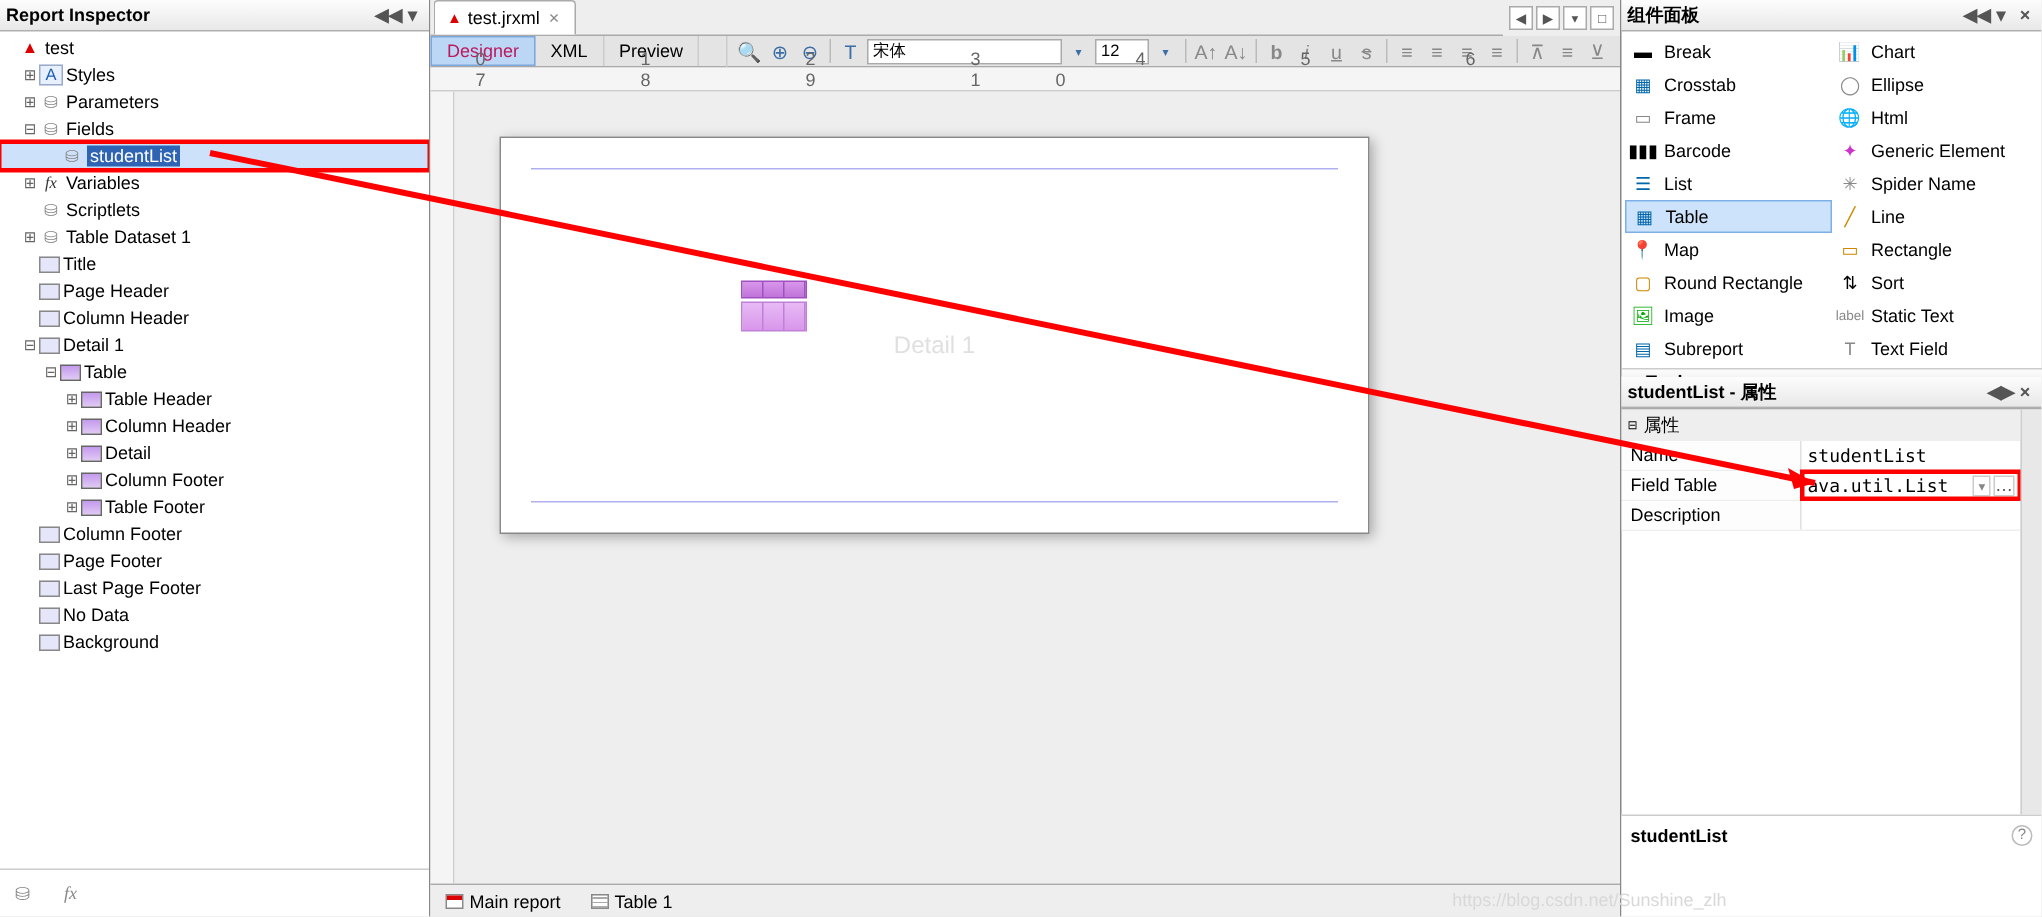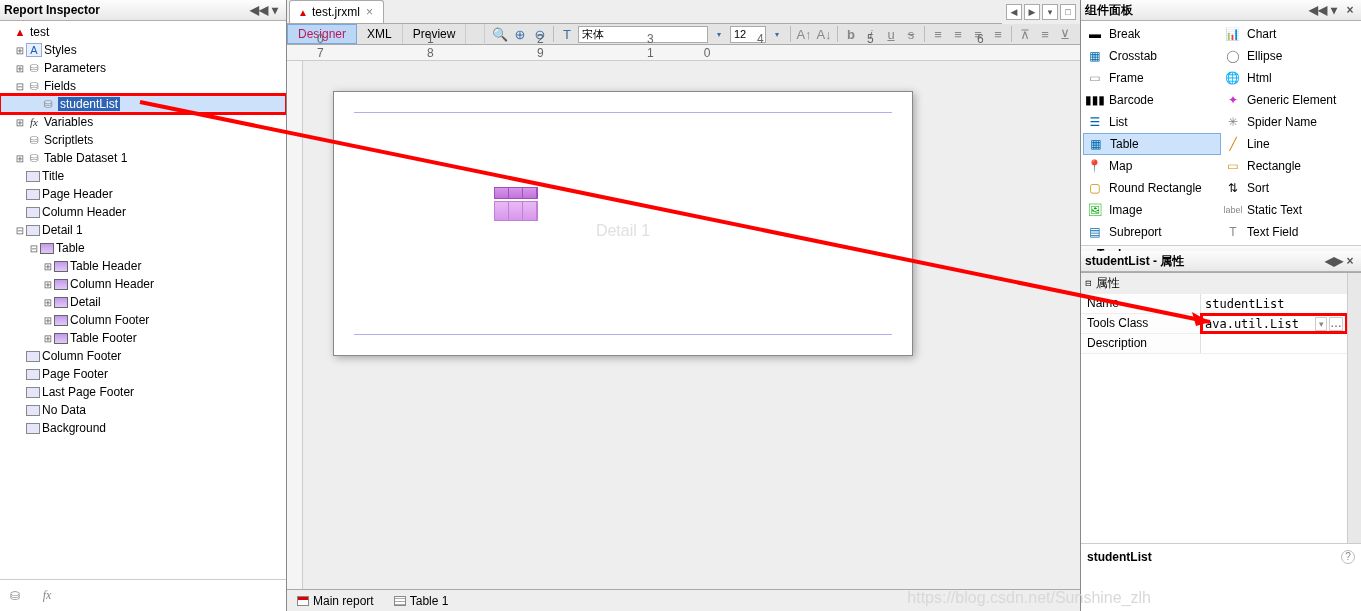--- a/index.html
+++ b/index.html
@@ -76,21 +76,21 @@
 .prop-row .v{flex:1;padding:2px 4px;display:flex;align-items:center}
 .prop-row .v input{border:none;width:100%;font-size:12px;font-family:monospace;outline:none}
 .prop-row.hl .v{outline:3px solid #f00;outline-offset:-2px}
 .prop-row .v .dd{width:14px;text-align:center;color:#888;cursor:pointer;border:1px solid #ccc;height:14px;line-height:12px;font-size:9px}
 .prop-row .v .dots{width:14px;text-align:center;cursor:pointer;border:1px solid #ccc;height:14px;line-height:10px;font-size:12px;margin-left:2px;color:#555}
 .prop-row .v.gray{color:#999}
 .side-bar{width:14px;background:#e8e8e8;border-left:1px solid #ccc}
 .props-desc{height:68px;border-top:1px solid #ccc;padding:6px;background:#fff}
 .props-desc .h{font-weight:bold;margin-bottom:4px}
 .props-desc .q{float:right;width:14px;height:14px;border:1px solid #bbb;border-radius:50%;text-align:center;line-height:12px;color:#888;font-size:10px}
-.watermark{position:absolute;bottom:4px;right:210px;color:#d8d8d8;font-size:16px;font-family:Arial;pointer-events:none}
+.watermark{position:absolute;bottom:4px;right:210px;color:#d8d8d8;font-size:12px;font-family:Arial;pointer-events:none}
 
 .arrow{position:absolute;top:0;left:0;pointer-events:none;z-index:50}
 </style>
 </head>
 <body>
 
 <div class="app">
 
   <div class="left">
     <div class="panel-title">
@@ -422,21 +422,21 @@
               <span style="font-size:8px;margin-right:4px">⊟</span>
               <span>属性</span>
             </div>
           <div class="prop-row">
             <div class="k">Name</div>
             <div class="v">
                 <input value="studentList" style="">
               </div>
           </div>
           <div class="prop-row hl">
-            <div class="k">Tools Class</div>
+            <div class="k">Field Table</div>
             <div class="v">
                 <input value="ava.util.List" style="">
                 <span class="dd">▾</span>
                 <span class="dots">…</span>
               </div>
           </div>
           <div class="prop-row">
             <div class="k">Description</div>
             <div class="v">
                 <input value="" style="">

